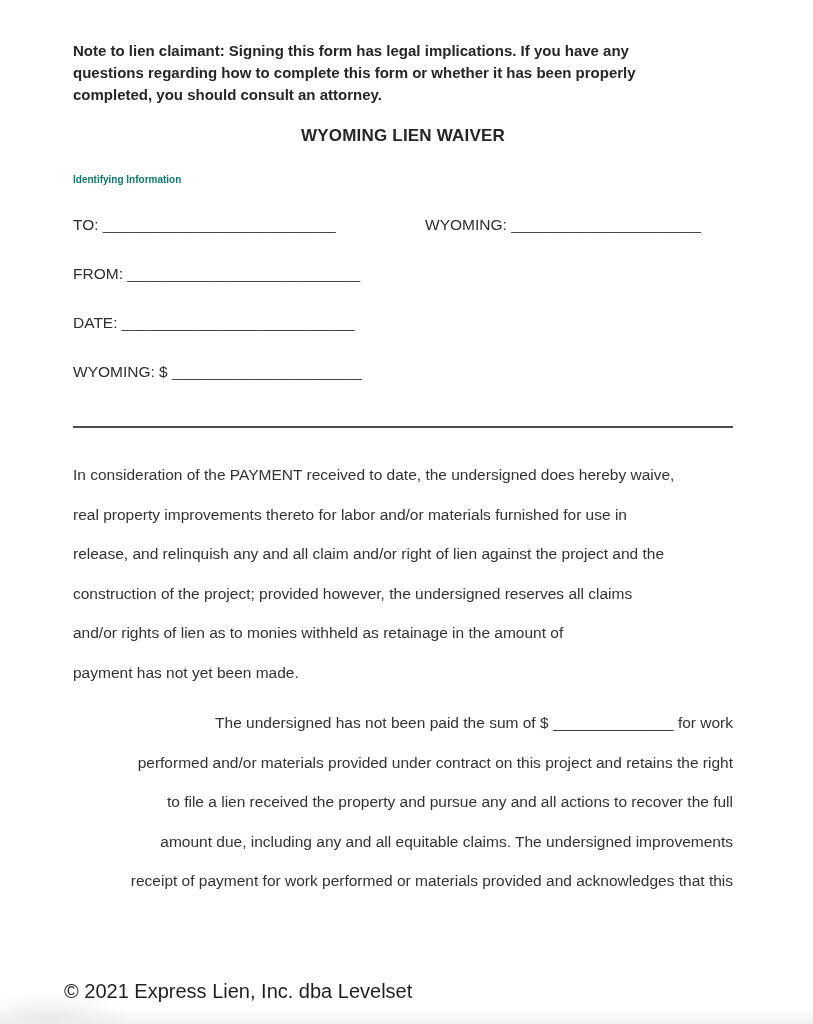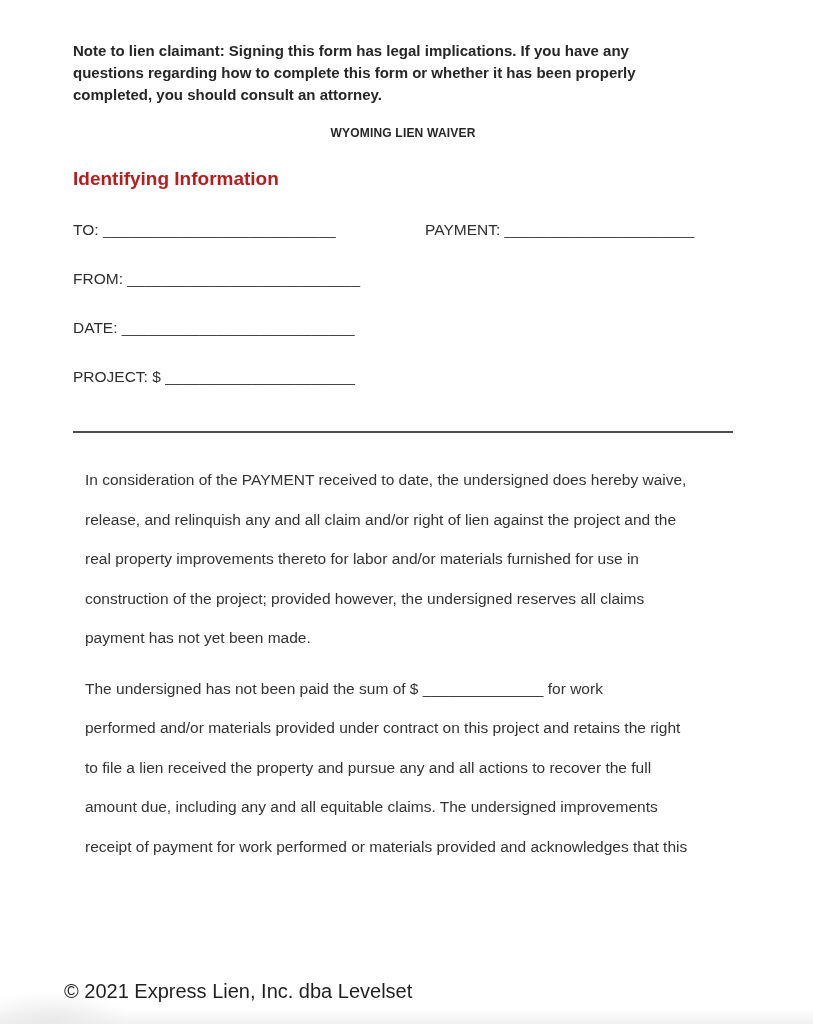--- a/index.html
+++ b/index.html
@@ -25,29 +25,29 @@
   .note {
     font-weight: bold;
     font-size: 15px;
     line-height: 22px;
     color: #262626;
   }
   .doc-title {
     margin-top: 20px;
     text-align: center;
     font-weight: bold;
-    font-size: 12px;
+    font-size: 17px;
     letter-spacing: 0.2px;
     color: #262626;
   }
   .section-heading {
     margin-top: 28px;
     font-weight: bold;
-    font-size: 19px;
-    color: #b91c1c;
+    font-size: 10px;
+    color: #0f766e;
   }
   .field-row {
     margin-top: 31px;
     font-size: 15.5px;
     white-space: nowrap;
   }
   .row-split {
     display: flex;
   }
   .row-split .left-part {
@@ -61,24 +61,23 @@
     margin-top: 45px;
     border: none;
     border-top: 2px solid #4d4d4d;
     height: 0;
     width: 660px;
   }
   .body-para {
     font-size: 15.5px;
     line-height: 39.5px;
     color: #333333;
-    margin-left: 12px;
   }
   .para-1 { margin-top: 27px; }
-  .para-2 { margin-top: 11px; }
+  .para-2 { margin-top: 11px; text-align: right; }
   .para-line { white-space: nowrap; }
   .footer {
     position: absolute;
     left: 64px;
     top: 980px;
     font-size: 20px;
     color: #1f1f1f;
   }
   .bottom-shade {
     position: absolute;
@@ -114,47 +113,48 @@
     <div class="doc-title">WYOMING LIEN WAIVER</div>
 
     <div class="section-heading">Identifying Information</div>
 
     <div class="field-row row-split">
       <div class="left-part">
         <span>TO:</span>
         <span class="blank">___________________________</span>
       </div>
       <div>
-        <span>PAYMENT:</span>
+        <span>WYOMING:</span>
         <span class="blank">______________________</span>
       </div>
     </div>
 
     <div class="field-row">
       <span>FROM:</span>
       <span class="blank">___________________________</span>
     </div>
 
     <div class="field-row">
       <span>DATE:</span>
       <span class="blank">___________________________</span>
     </div>
 
     <div class="field-row">
-      <span>PROJECT: $</span>
+      <span>WYOMING: $</span>
       <span class="blank">______________________</span>
     </div>
 
     <hr class="divider">
 
     <div class="body-para para-1">
       <div class="para-line">In consideration of the PAYMENT received to date, the undersigned does hereby waive,</div>
+      <div class="para-line">real property improvements thereto for labor and/or materials furnished for use in</div>
       <div class="para-line">release, and relinquish any and all claim and/or right of lien against the project and the</div>
-      <div class="para-line">real property improvements thereto for labor and/or materials furnished for use in</div>
       <div class="para-line">construction of the project; provided however, the undersigned reserves all claims</div>
+      <div class="para-line">and/or rights of lien as to monies withheld as retainage in the amount of</div>
       <div class="para-line">payment has not yet been made.</div>
     </div>
 
     <div class="body-para para-2">
       <div class="para-line">The undersigned has not been paid the sum of $ ______________ for work</div>
       <div class="para-line">performed and/or materials provided under contract on this project and retains the right</div>
       <div class="para-line">to file a lien received the property and pursue any and all actions to recover the full</div>
       <div class="para-line">amount due, including any and all equitable claims. The undersigned improvements</div>
       <div class="para-line">receipt of payment for work performed or materials provided and acknowledges that this</div>
     </div>

